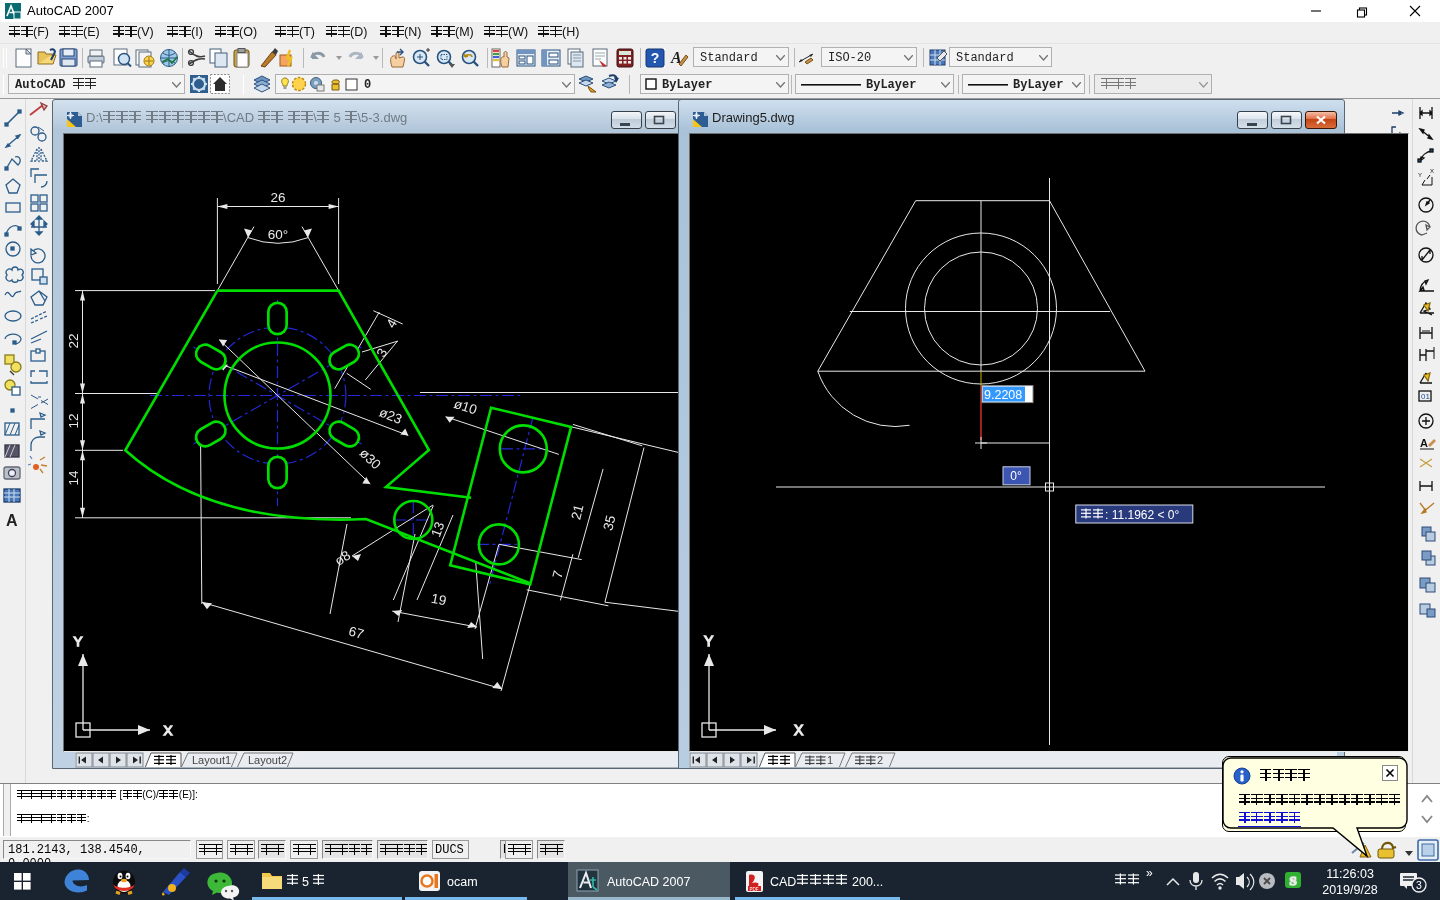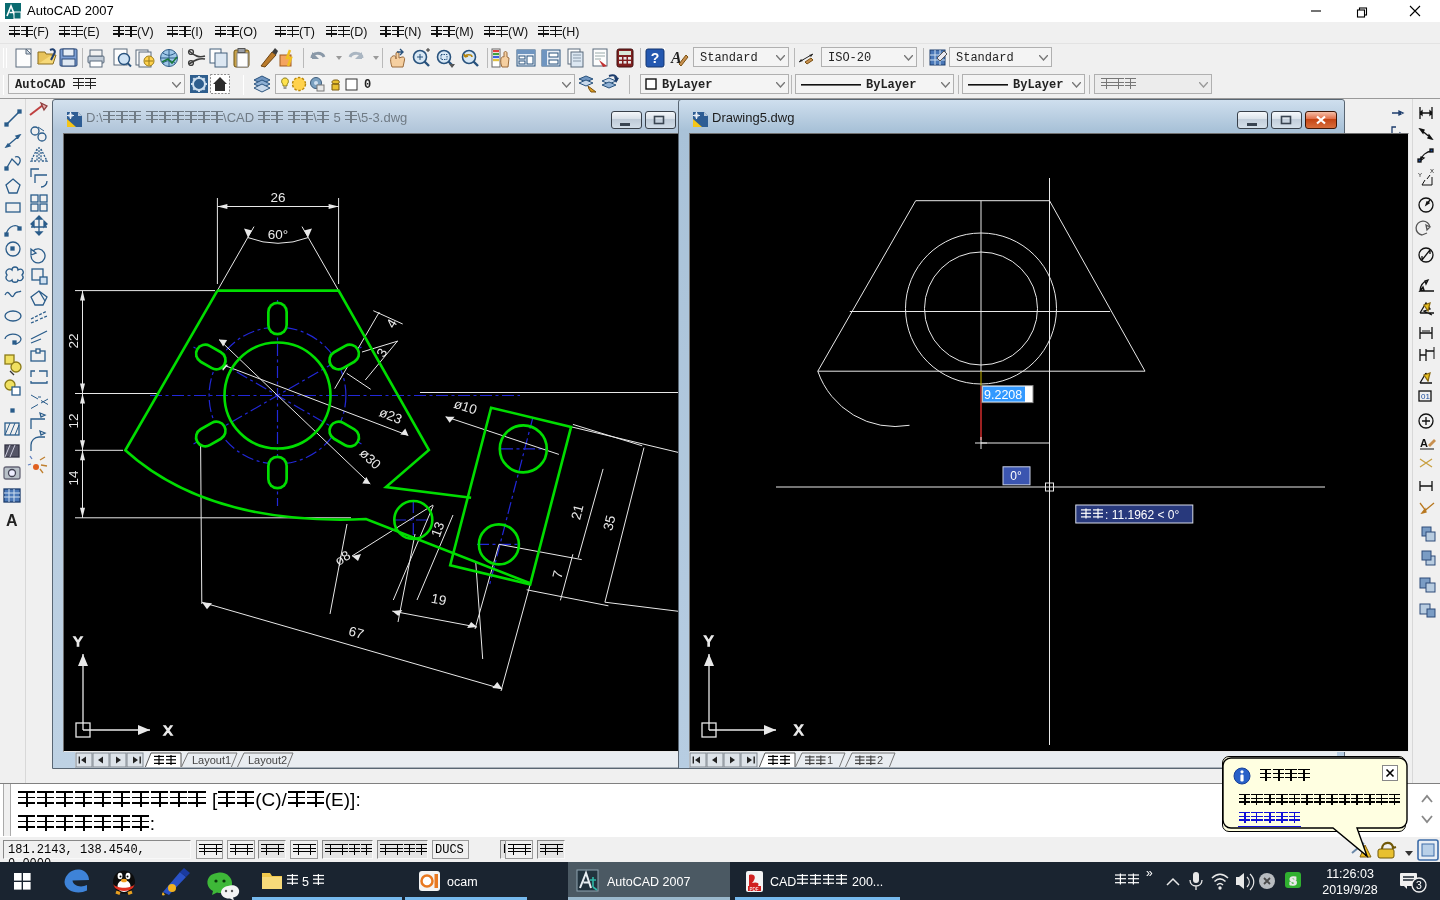--- a/index.html
+++ b/index.html
@@ -33,21 +33,21 @@
 
 .win{position:absolute;border:1px solid #596673;border-radius:3px 3px 0 0;}
 .wtitle{position:absolute;left:3px;top:2px;right:3px;height:29px;font-size:13px;}
 .wtitle .ttx{position:absolute;left:30px;top:8px;white-space:nowrap;}
 .canvas{position:absolute;background:#000;border:1px solid #707070;border-right-color:#e8e8e8;border-bottom-color:#e8e8e8;}
 .tabstrip{position:absolute;height:16px;font-size:11px;}
 
 .wb7{position:absolute;height:18px;border:1px solid #38404a;border-radius:3px;}
 
 #cmd{left:0;top:783px;width:1440px;height:53px;background:#fff;border-top:1px solid #808080;
- font-family:"Liberation Sans",sans-serif;font-size:19px;color:#000;}
+ font-family:"Liberation Sans",sans-serif;font-size:10px;color:#000;}
 
 #status{left:0;top:836px;width:1440px;height:26px;background:#f0f0f0;border-top:1px solid #fff;font-size:12.5px;color:#000;}
 .sbtn{position:absolute;top:3px;height:19px;border:1px solid #999;padding:2px 0 0 2px;background:#f0f0f0;white-space:nowrap;overflow:hidden;font-size:12px;}
 .sbtn.dn{border-color:#888 #f8f8f8 #f8f8f8 #888;background:#e4e4e4;}
 
 #task{left:0;top:862px;width:1440px;height:38px;background:#1a2430;color:#fff;font-size:12.5px;}
 
 #balloon{left:1222px;top:756px;width:184px;height:76px;background:#ffffe1;border:1px solid #000;border-radius:7px;z-index:50;}
 </style>
 </head>

